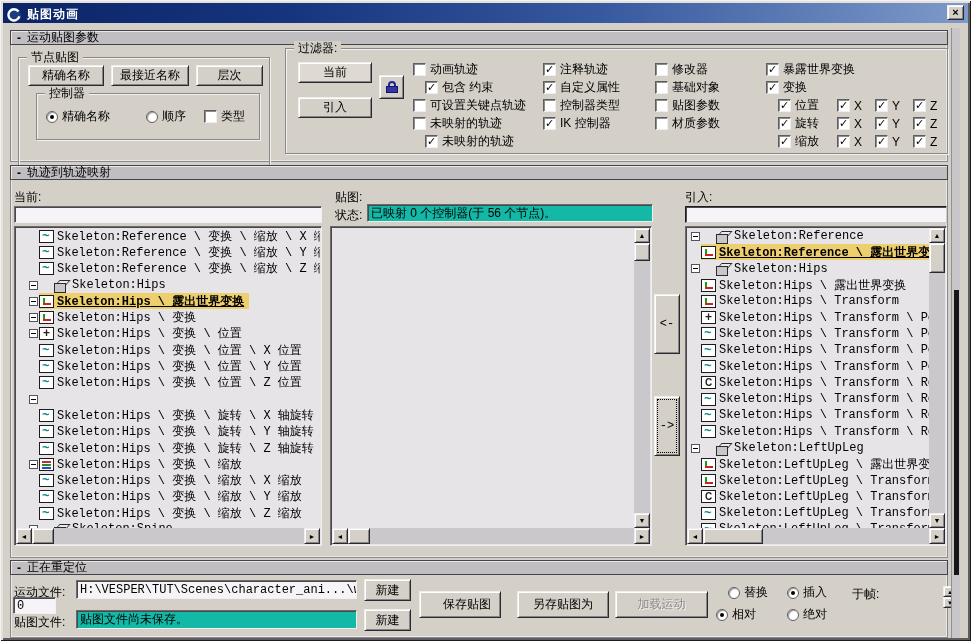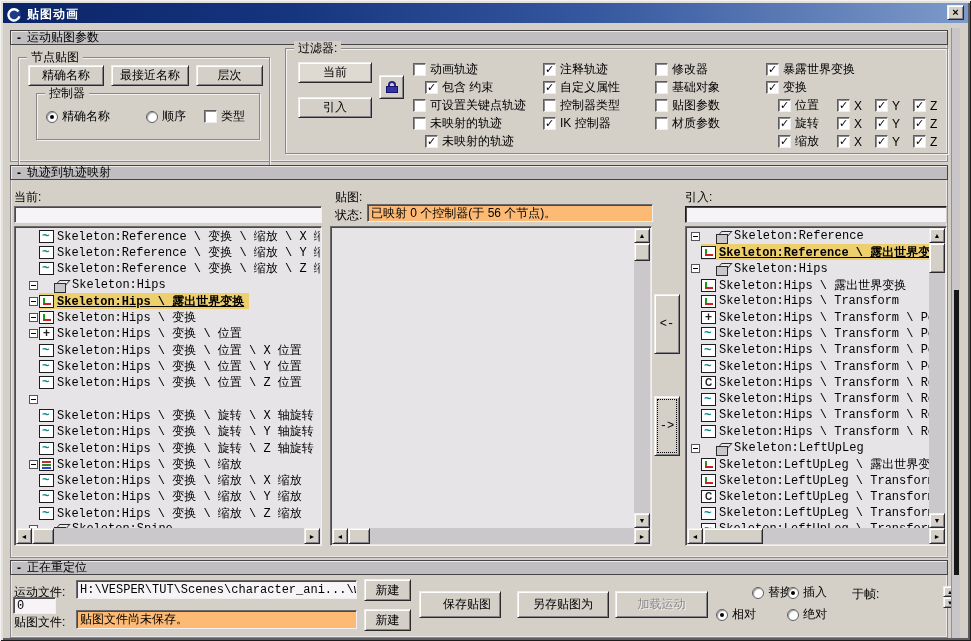--- a/index.html
+++ b/index.html
@@ -31,21 +31,21 @@
   
   .grp{position:absolute;border:1px solid #8a888a;box-shadow:inset 1px 1px 0 #f3f1ef, 1px 1px 0 #f3f1ef;}
   .grpleg{position:absolute;top:-8px;left:8px;background:#d4d0c8;padding:0 4px;line-height:14px;}
   .btn{position:absolute;display:flex;align-items:center;justify-content:center;background:#d4d0c8;
     border:1px solid;border-color:#f0eeec #2b292b #2b292b #f0eeec;
     box-shadow:inset 1px 1px 0 #fff,inset -1px -1px 0 #85838a;cursor:default;}
   .btn.disabled{color:#8a888b;text-shadow:1px 1px 0 #f2f1ef;}
   .btn.focus{outline:1px dotted #000;outline-offset:-4px;}
   .field{position:absolute;background:#f6f4f6;border:1px solid;border-color:#6b696b #f1efef #f1efef #6b696b;
     box-shadow:inset 1px 1px 0 #4a484c;display:flex;align-items:center;padding:0 3px;overflow:hidden;white-space:pre;}
-  .field.grayfill{background:#fdba74;}
+  .field.grayfill{background:#14b8a6;}
   .combo2{border-color:#1f1d1f #d0cecf #d0cecf #1f1d1f;}
   .lbl{position:absolute;white-space:pre;}
 
   .checkrow{display:flex;align-items:center;height:13px;white-space:nowrap;}
   .checkrow.indent{margin-left:12px;}
   .checkcol{position:absolute;display:flex;flex-direction:column;gap:5px;}
   .cb{flex:none;width:13px;height:13px;background:#fff;border:1px solid;border-color:#5f5d5f #efedef #efedef #5f5d5f;
     box-shadow:inset 1px 1px 0 #8e8c8e;font-size:11px;line-height:11px;text-align:center;font-weight:bold;margin-right:4px;}
   .axisrow{display:flex;align-items:center;height:13px;}
   .axmain{width:59px;}
@@ -632,21 +632,21 @@
   <div class="btn" style="left:364px;top:579px;width:47px;height:22px;">新建</div>
   <div class="field mono" style="left:13px;top:597px;width:43px;height:17px;">0</div>
   <span class="lbl" style="left:14px;top:614px;">贴图文件:</span>
   <div class="field grayfill" style="left:76px;top:610px;width:281px;height:19px;">贴图文件尚未保存。</div>
   <div class="btn" style="left:364px;top:609px;width:47px;height:22px;">新建</div>
 
   <div class="btn" style="left:419px;top:591px;width:82px;height:27px;padding-left:14px;">保存贴图</div>
   <div class="btn" style="left:517px;top:591px;width:92px;height:27px;">另存贴图为</div>
   <div class="btn disabled" style="left:615px;top:591px;width:93px;height:27px;">加载运动</div>
 
-  <label class="radiorow" style="left:752px;top:586px;">
+  <label class="radiorow" style="left:728px;top:586px;">
     <span class="radio"></span>
     <span>替换</span>
   </label>
   <label class="radiorow" style="left:716px;top:608px;">
     <span class="radio on"></span>
     <span>相对</span>
   </label>
   <label class="radiorow" style="left:787px;top:586px;">
     <span class="radio on"></span>
     <span>插入</span>

